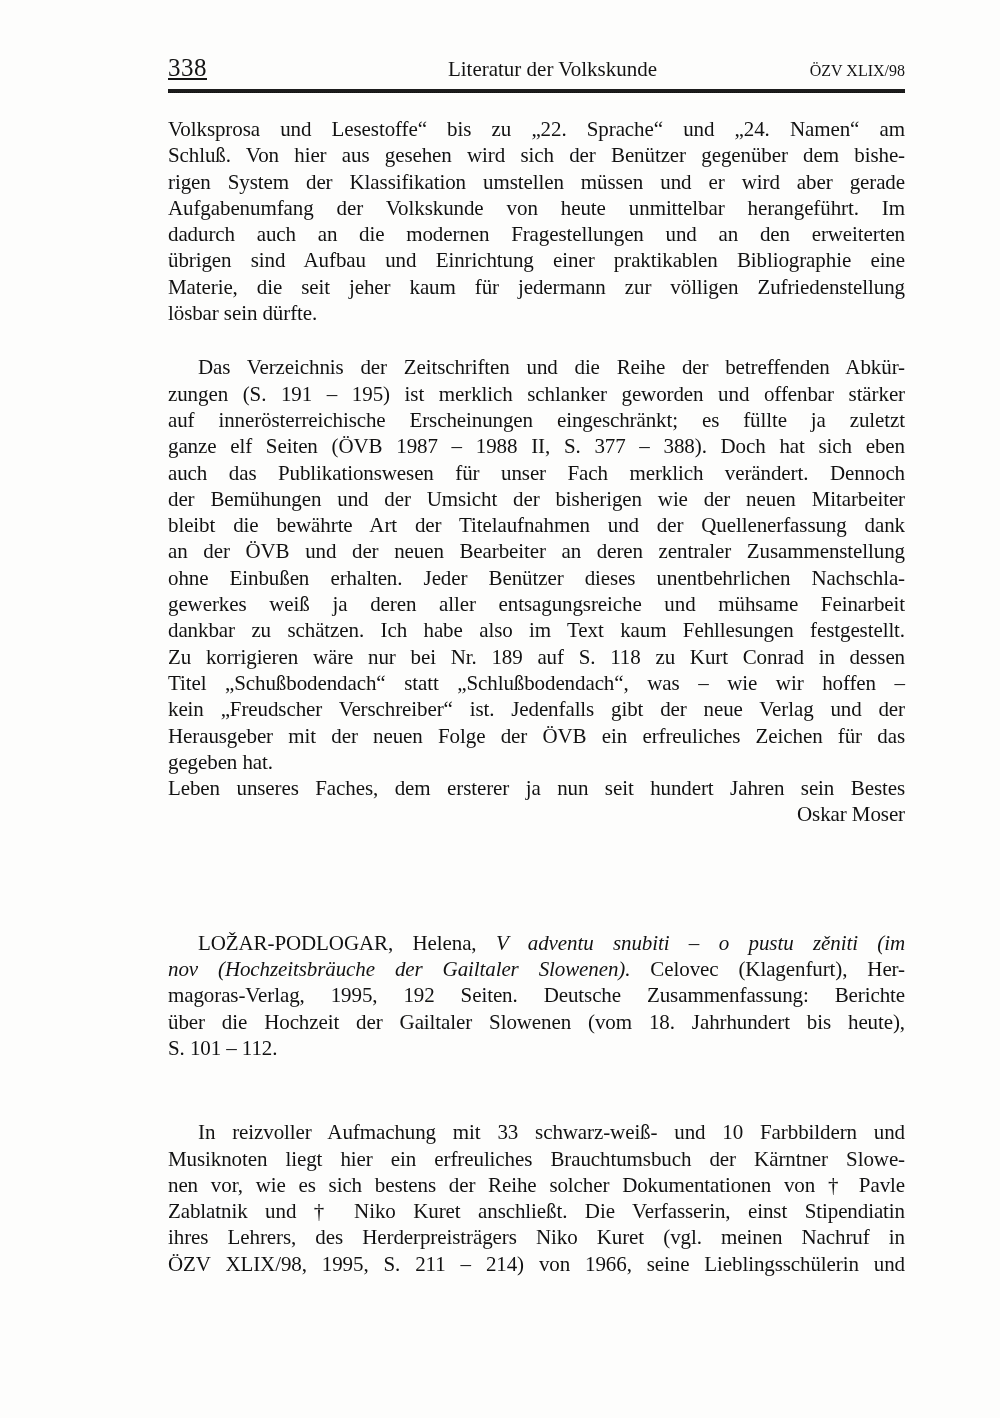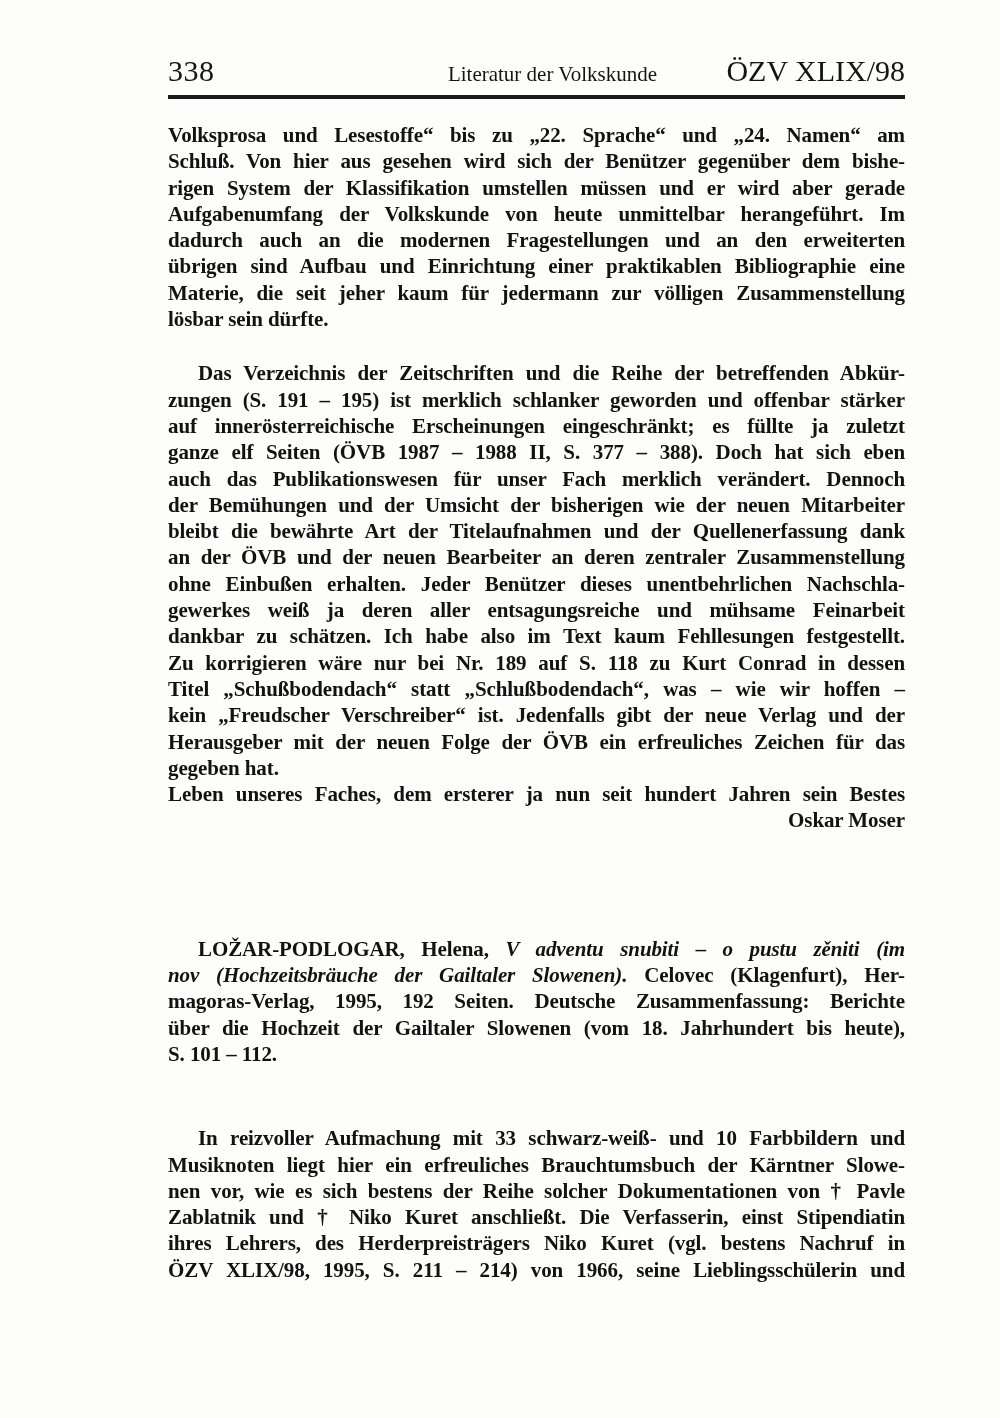--- a/index.html
+++ b/index.html
@@ -22,47 +22,47 @@
     top:0;
     width:737px;
   }
   .running-header{
     margin-top:54px;
     display:grid;
     grid-template-columns:1fr auto 1fr;
     align-items:baseline;
   }
   .running-header .pageno{
-    font-size:30px;
+    font-size:25px;
     justify-self:start;
     letter-spacing:0.5px;
+    text-decoration:underline;
   }
   .running-header .center{
     font-size:21px;
     justify-self:center;
     margin-left:32px;
   }
   .running-header .issue{
-    font-size:30px;
+    font-size:16px;
     justify-self:end;
     margin-left:16px;
   }
   .header-rule{
     margin-top:7px;
     height:3px;
     background:#1c1c1c;
     border-bottom:1px dotted rgba(0,0,0,0.35);
   }
   .doc-body{
     margin-top:23px;
     font-size:21px;
     line-height:26.3px;
     letter-spacing:-0.1px;
     color:#121212;
-    font-weight:bold;
   }
   .line{
     text-align:justify;
     text-align-last:justify;
   }
   .line.last{
     text-align-last:left;
   }
   .line.indent{
     padding-left:30px;
@@ -91,21 +91,21 @@
     <div class="header-rule"></div>
 
     <div class="doc-body">
         <div class="para">
           <div class="line"><span>Volksprosa und Lesestoffe“ bis zu „22. Sprache“ und „24. Namen“ am</span></div>
           <div class="line"><span>Schluß. Von hier aus gesehen wird sich der Benützer gegenüber dem bishe-</span></div>
           <div class="line"><span>rigen System der Klassifikation umstellen müssen und er wird aber gerade</span></div>
           <div class="line"><span>Aufgabenumfang der Volkskunde von heute unmittelbar herangeführt. Im</span></div>
           <div class="line"><span>dadurch auch an die modernen Fragestellungen und an den erweiterten</span></div>
           <div class="line"><span>übrigen sind Aufbau und Einrichtung einer praktikablen Bibliographie eine</span></div>
-          <div class="line"><span>Materie, die seit jeher kaum für jedermann zur völligen Zusammenstellung</span></div>
+          <div class="line"><span>Materie, die seit jeher kaum für jedermann zur völligen Zufriedenstellung</span></div>
           <div class="line last"><span>lösbar sein dürfte.</span></div>
         </div>
         <div class="para">
           <div class="line indent"><span>Das Verzeichnis der Zeitschriften und die Reihe der betreffenden Abkür-</span></div>
           <div class="line"><span>zungen (S. 191 – 195) ist merklich schlanker geworden und offenbar stärker</span></div>
           <div class="line"><span>auf innerösterreichische Erscheinungen eingeschränkt; es füllte ja zuletzt</span></div>
           <div class="line"><span>ganze elf Seiten (ÖVB 1987 – 1988 II, S. 377 – 388). Doch hat sich eben</span></div>
           <div class="line"><span>auch das Publikationswesen für unser Fach merklich verändert. Dennoch</span></div>
           <div class="line"><span>der Bemühungen und der Umsicht der bisherigen wie der neuen Mitarbeiter</span></div>
           <div class="line"><span>bleibt die bewährte Art der Titelaufnahmen und der Quellenerfassung dank</span></div>
@@ -128,19 +128,19 @@
           <div class="line"><span>magoras-Verlag, 1995, 192 Seiten. Deutsche Zusammenfassung: Berichte</span></div>
           <div class="line"><span>über die Hochzeit der Gailtaler Slowenen (vom 18. Jahrhundert bis heute),</span></div>
           <div class="line last"><span>S. 101 – 112.</span></div>
         </div>
         <div style="height: 30px;"></div>
         <div class="para">
           <div class="line indent"><span>In reizvoller Aufmachung mit 33 schwarz-weiß- und 10 Farbbildern und</span></div>
           <div class="line"><span>Musiknoten liegt hier ein erfreuliches Brauchtumsbuch der Kärntner Slowe-</span></div>
           <div class="line"><span>nen vor, wie es sich bestens der Reihe solcher Dokumentationen von † Pavle</span></div>
           <div class="line"><span>Zablatnik und † Niko Kuret anschließt. Die Verfasserin, einst Stipendiatin</span></div>
-          <div class="line"><span>ihres Lehrers, des Herderpreisträgers Niko Kuret (vgl. bestens Nachruf in</span></div>
+          <div class="line"><span>ihres Lehrers, des Herderpreisträgers Niko Kuret (vgl. meinen Nachruf in</span></div>
           <div class="line"><span>ÖZV XLIX/98, 1995, S. 211 – 214) von 1966, seine Lieblingsschülerin und</span></div>
         </div>
       </div>
 
   </div>
 </div>
 
 </body></html>

